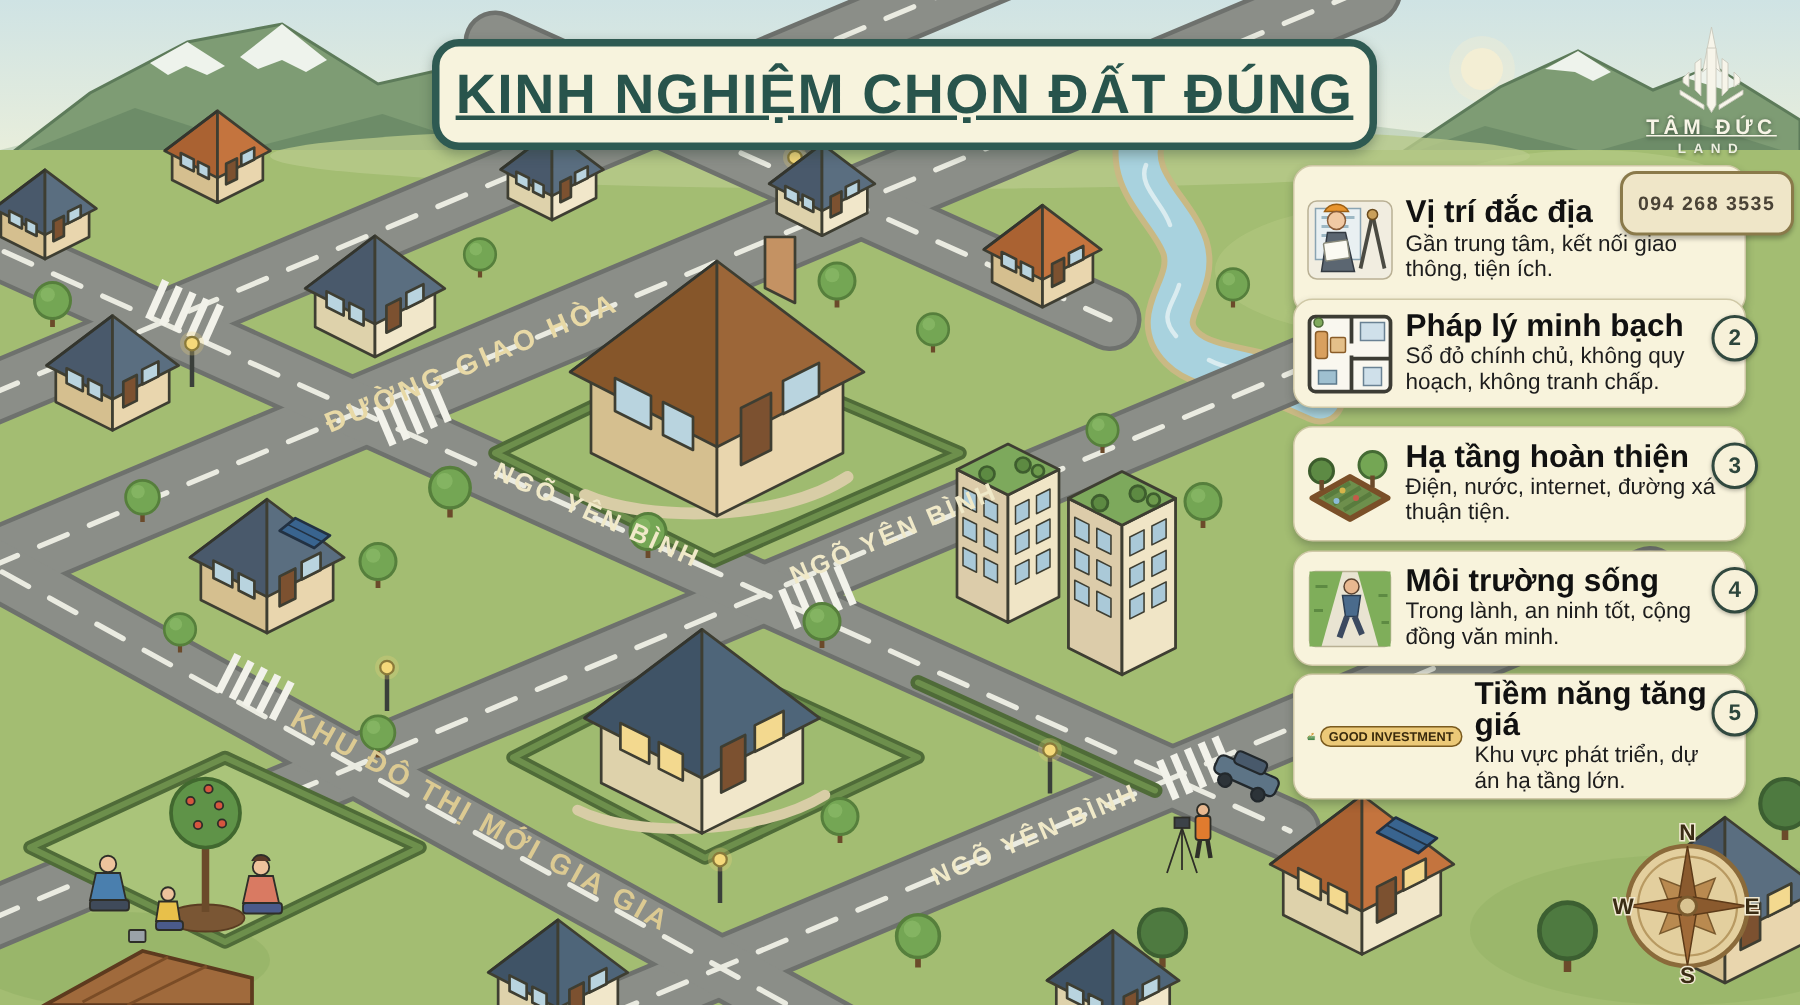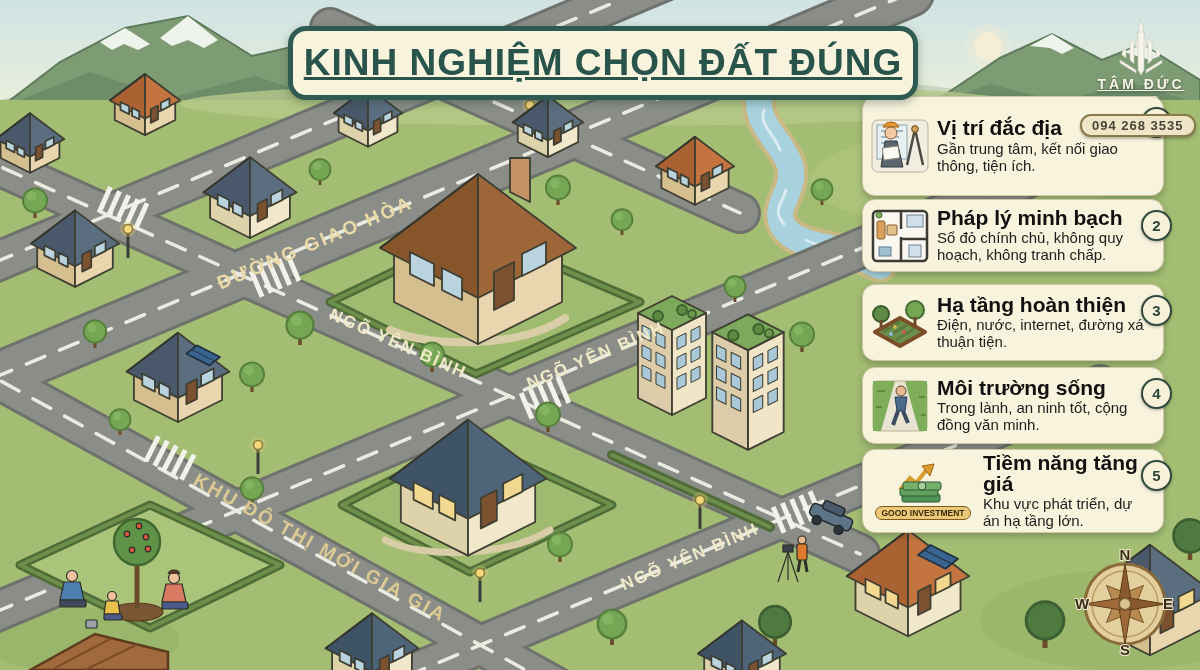--- a/index.html
+++ b/index.html
@@ -15,32 +15,32 @@
   .banner span{font-size:37px;font-weight:800;letter-spacing:1px;color:#28544c;text-decoration:underline;}
 
   
   .logo{position:absolute;left:1086px;top:18px;width:110px;z-index:5;text-align:center;}
   .logo .glyph{display:block;margin:0 auto;}
   .logo .name{font-size:14px;font-weight:800;letter-spacing:3px;color:#f7f4e6;
     text-shadow:0 1px 3px rgba(20,30,25,.55);text-decoration:underline;}
   .logo .sub{font-size:9px;font-weight:700;letter-spacing:5px;color:#eef0e2;
     text-shadow:0 1px 2px rgba(20,30,25,.5);margin-top:2px;}
   .phone{position:absolute;left:1080px;top:114px;z-index:7;background:#efe6c8;
-    border:2px solid #8a7a4a;border-radius:11px;padding:2px 10px;
+    border:2px solid #8a7a4a;border-radius:11px;padding:12px 10px;
     font-size:13px;font-weight:800;color:#4a4336;letter-spacing:1px;
     box-shadow:0 2px 3px rgba(0,0,0,.25);}
 
   
   .card{position:absolute;left:862px;width:302px;z-index:5;background:#f8f3dc;
     border:1px solid #cfc8a6;border-radius:13px;box-shadow:0 3px 6px rgba(40,50,40,.3);
     display:flex;align-items:center;gap:8px;padding:7px 14px 7px 8px;box-sizing:border-box;}
   .card .txt{flex:1;min-width:0;}
   .card h3{margin:0 0 2px 0;font-size:21px;line-height:1.02;font-weight:800;color:#111;}
   .card p{margin:0;font-size:15px;line-height:1.13;color:#1d1d1d;}
-  .icon-box{flex:0 0 auto;display:flex;flex-direction:column;align-items:center;gap:2px;}
+  .icon-box{flex:0 0 auto;display:flex;flex-direction:row;align-items:center;gap:2px;}
   .num{position:absolute;right:-9px;top:10px;width:27px;height:27px;border-radius:50%;
     background:#f7f1d9;border:2.5px solid #31493f;color:#2d463c;font-weight:800;
     font-size:15px;display:flex;align-items:center;justify-content:center;z-index:6;
     box-shadow:0 1px 3px rgba(0,0,0,.3);}
   .invest-badge{background:#ecc978;border:1.5px solid #7a5a1e;border-radius:8px;
     font-size:8.5px;font-weight:800;padding:1px 5px;color:#3a2a0c;white-space:nowrap;}
 
   
   .street-label{position:absolute;z-index:4;white-space:nowrap;font-weight:800;
     transform-origin:center;pointer-events:none;}
@@ -567,21 +567,21 @@
   <div class="sub">LAND</div>
 </div>
 <div class="phone">094 268 3535</div>
 
 <div class="street-label" style="left:315px;top:243px;transform:translate(-50%,-50%) rotate(-23deg);font-size:19px;color:#e8d9a6;letter-spacing:2.5px;">ĐƯỜNG GIAO HÒA</div>
 <div class="street-label" style="left:398px;top:344px;transform:translate(-50%,-50%) rotate(24deg);font-size:17px;color:#f0e9c8;letter-spacing:2px;">NGÕ YÊN BÌNH</div>
 <div class="street-label" style="left:596px;top:356px;transform:translate(-50%,-50%) rotate(-23deg);font-size:17px;color:#f0e9c8;letter-spacing:2px;">NGÕ YÊN BÌNH</div>
 <div class="street-label" style="left:690px;top:557px;transform:translate(-50%,-50%) rotate(-23deg);font-size:17px;color:#f0e9c8;letter-spacing:2px;">NGÕ YÊN BÌNH</div>
 <div class="street-label" style="left:320px;top:548px;transform:translate(-50%,-50%) rotate(29deg);font-size:19px;color:#dcca92;letter-spacing:2.5px;">KHU ĐÔ THỊ MỚI GIA GIA</div>
 
-<div class="card" style="top:96px;height:100px;">
+<div class="card" style="top:110px;height:100px;">
   <div class="icon-box">
       <svg width="58" height="58" viewBox="0 0 58 58">
     <rect x="1" y="3" width="56" height="52" rx="6" fill="#f1ede0" stroke="#b9b094"></rect>
     <rect x="6" y="8" width="30" height="34" fill="#e9f0f2" stroke="#8aa4b2"></rect>
     <path d="M10 14 h10 M10 20 h18 M10 26 h8 M24 14 h8" stroke="#9db8c4" stroke-width="2" fill="none"></path>
     <path d="M12 10 a9 9 0 0 1 16 0 z" fill="#e8952e" stroke="#9c5f14"></path>
     <circle cx="20" cy="16" r="6" fill="#f1c9a3" stroke="#8a5c38"></circle>
     <polygon points="10,50 14,24 26,24 32,50" fill="#5b6671" stroke="#333a42"></polygon>
     <rect x="12" y="30" width="16" height="12" rx="1" fill="#fbfaf2" stroke="#8a8a7a" transform="rotate(-8 20 36)"></rect>
     <line x1="44" y1="12" x2="36" y2="48" stroke="#4a4a42" stroke-width="2.5"></line>

